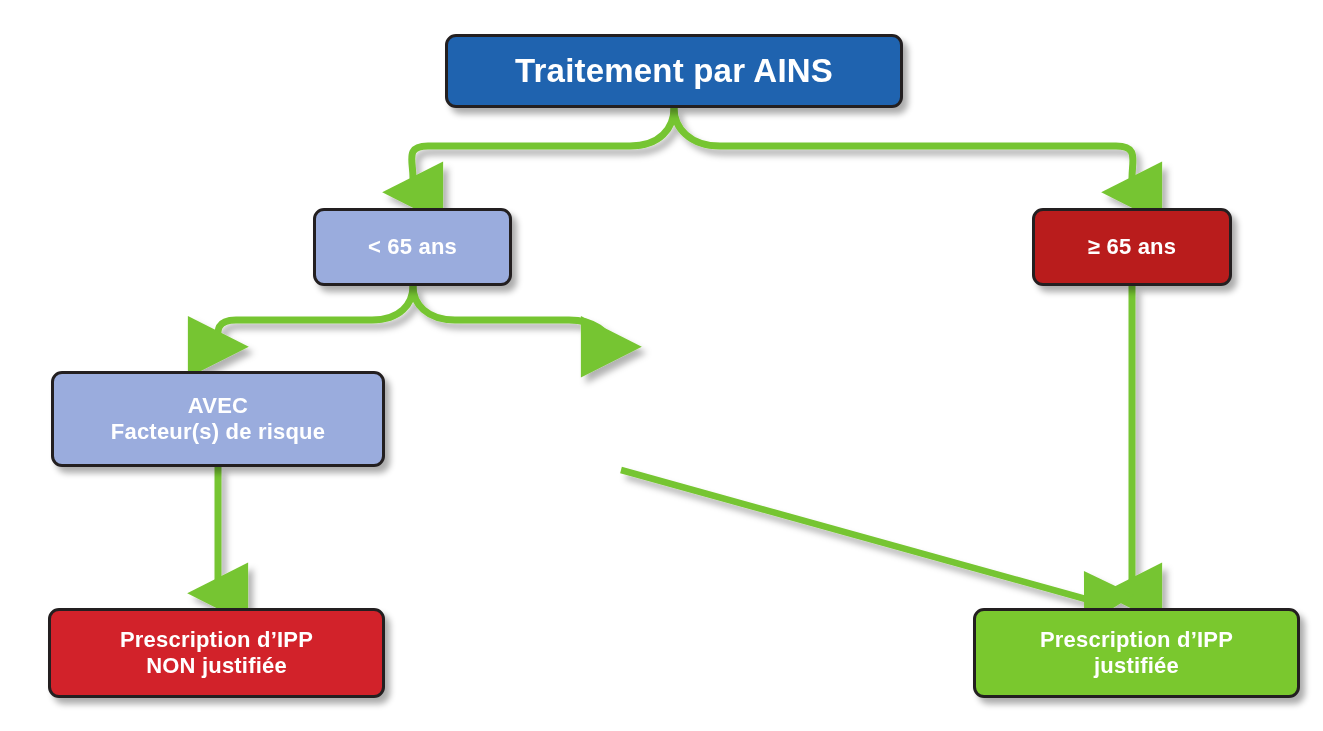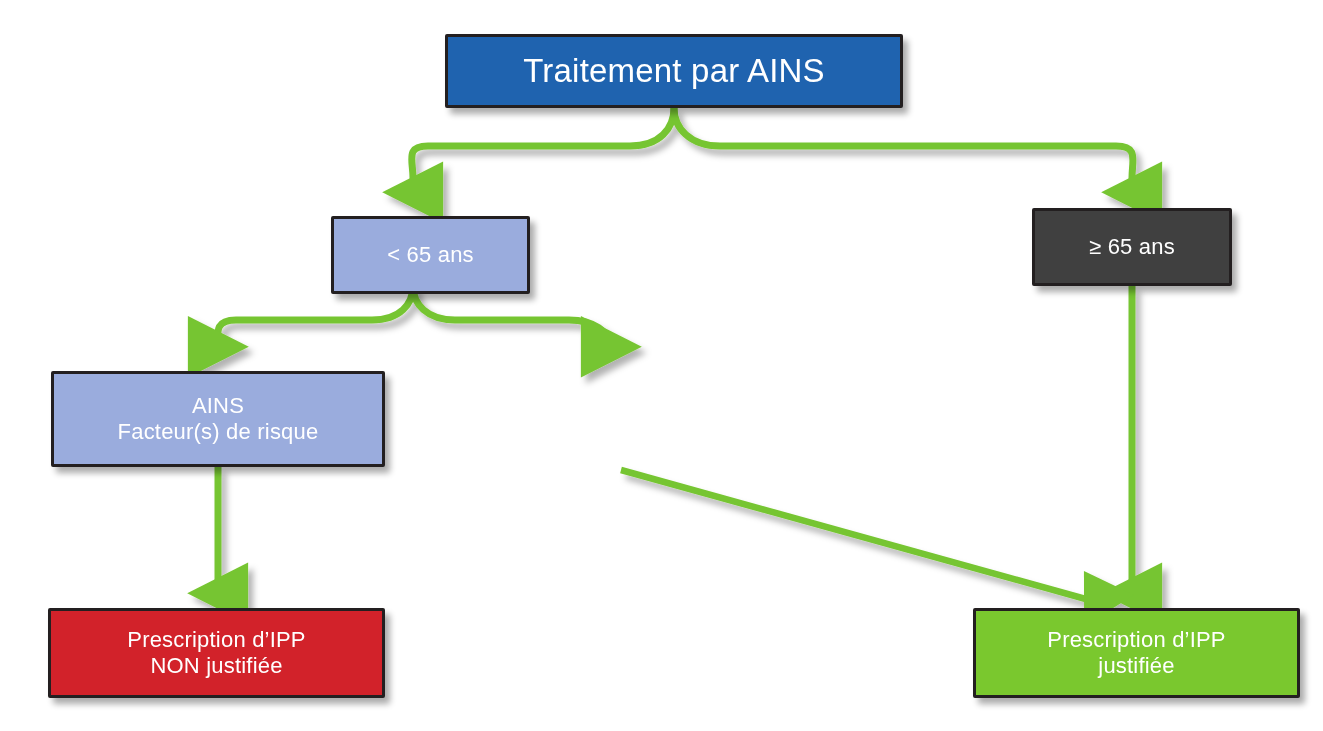--- a/index.html
+++ b/index.html
@@ -21,55 +21,54 @@
     position: absolute;
     left: 0;
     top: 0;
     width: 1323px;
     height: 731px;
   }
   .node {
     position: absolute;
     box-sizing: border-box;
     border: 3px solid #231f20;
-    border-radius: 2px;
+    border-radius: 11px;
     display: flex;
     align-items: center;
     justify-content: center;
     text-align: center;
     color: #ffffff;
-    font-weight: normal;
+    font-weight: bold;
     letter-spacing: 0.2px;
     line-height: 1.18;
     box-shadow: 5px 6px 6px rgba(0,0,0,0.33);
     z-index: 3;
     user-select: none;
   }
   .node .lbl {
     display: block;
     width: 100%;
     padding: 0 8px;
     box-sizing: border-box;
     white-space: pre-line;
   }
   
   #node-root {
     left: 445px; top: 34px; width: 458px; height: 74px;
     background: #1f63af;
     font-size: 33px;
   }
   #node-under65 {
-    left: 331px; top: 208px; width: 199px; height: 78px;
+    left: 313px; top: 208px; width: 199px; height: 78px;
     background: #9aacdd;
     font-size: 22px;
-    margin-top: 8px;
   }
   #node-over65 {
     left: 1032px; top: 208px; width: 200px; height: 78px;
-    background: #404040;
+    background: #b91c1c;
     font-size: 22px;
   }
   #node-sans {
     left: 51px; top: 371px; width: 334px; height: 96px;
     background: #9aacdd;
     font-size: 22px;
   }
   #node-avec {
     left: 447px; top: 371px; width: 331px; height: 96px;
     background: #9aacdd;
@@ -144,21 +143,21 @@
 
   <div class="node" id="node-under65">
     <span class="lbl">&lt; 65 ans</span>
   </div>
 
   <div class="node" id="node-over65">
     <span class="lbl">≥ 65 ans</span>
   </div>
 
   <div class="node" id="node-sans">
-    <span class="lbl">AINS
+    <span class="lbl">AVEC
 Facteur(s) de risque</span>
   </div>
 
 
   <div class="node" id="node-non-justifiee">
     <span class="lbl">Prescription d’IPP
 NON justifiée</span>
   </div>
 
   <div class="node" id="node-justifiee">

